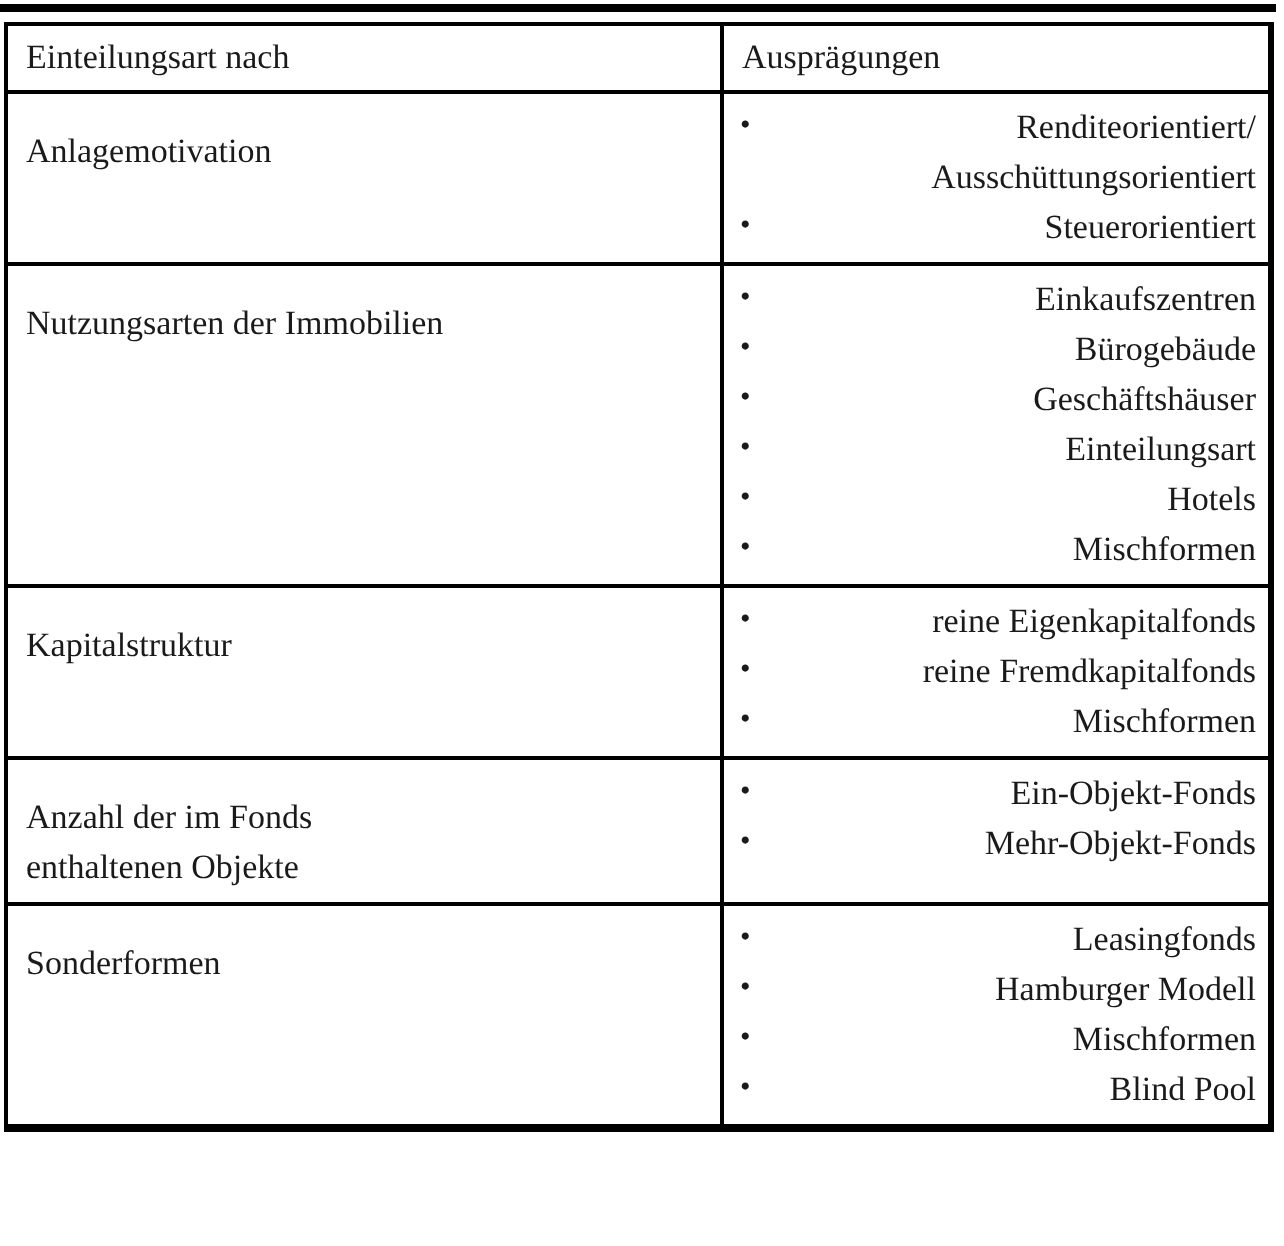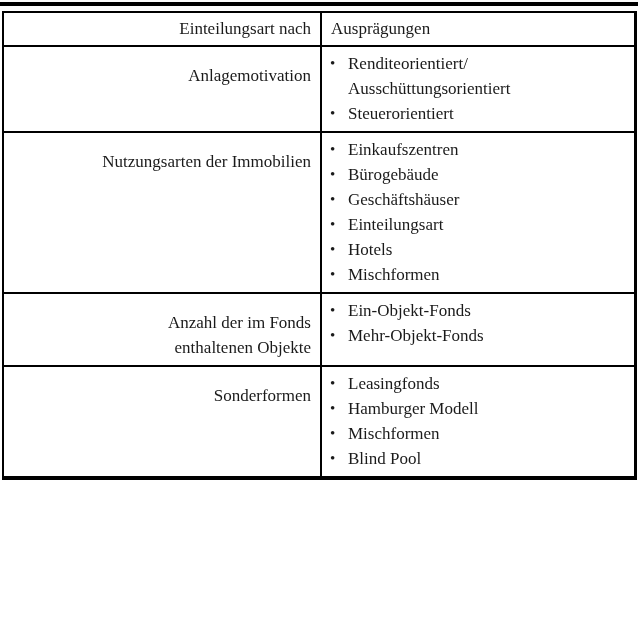--- a/index.html
+++ b/index.html
@@ -42,40 +42,40 @@
     border-bottom-width: 4px;
   }
   th, td {
     font-size: 17px;
     line-height: 25px;
     font-weight: normal;
     text-align: left;
     vertical-align: top;
   }
   th.col-category, td.cell-category {
-    width: 318px;
-    text-align: right;
+    width: 358px;
   }
   th { padding: 3px 9px 4px 9px; }
   td.cell-category { padding: 16px 9px 5px 9px; }
   td.cell-values   { padding: 4px 6px 5px 8px; }
   .bullet-item {
     display: flex;
     align-items: flex-start;
   }
   .bullet-glyph {
     flex: 0 0 18px;
     width: 18px;
     font-size: 15px;
     line-height: 25px;
     text-align: left;
   }
   .bullet-text {
     flex: 1 1 auto;
     line-height: 25px;
+    text-align: right;
   }
 </style>
 </head>
 <body>
 
 <div class="page">
   <div class="top-rule"></div>
   <table class="classification">
     <thead>
       <tr>
@@ -120,20 +120,37 @@
               <span class="bullet-glyph">•</span>
               <span class="bullet-text">Hotels</span>
             </div>
             <div class="bullet-item">
               <span class="bullet-glyph">•</span>
               <span class="bullet-text">Mischformen</span>
             </div>
           </td>
         </tr>
         <tr>
+          <td class="cell-category">Kapitalstruktur</td>
+          <td class="cell-values">
+            <div class="bullet-item">
+              <span class="bullet-glyph">•</span>
+              <span class="bullet-text">reine Eigenkapitalfonds</span>
+            </div>
+            <div class="bullet-item">
+              <span class="bullet-glyph">•</span>
+              <span class="bullet-text">reine Fremdkapitalfonds</span>
+            </div>
+            <div class="bullet-item">
+              <span class="bullet-glyph">•</span>
+              <span class="bullet-text">Mischformen</span>
+            </div>
+          </td>
+        </tr>
+        <tr>
           <td class="cell-category">Anzahl der im Fonds<br>enthaltenen Objekte</td>
           <td class="cell-values">
             <div class="bullet-item">
               <span class="bullet-glyph">•</span>
               <span class="bullet-text">Ein-Objekt-Fonds</span>
             </div>
             <div class="bullet-item">
               <span class="bullet-glyph">•</span>
               <span class="bullet-text">Mehr-Objekt-Fonds</span>
             </div>

